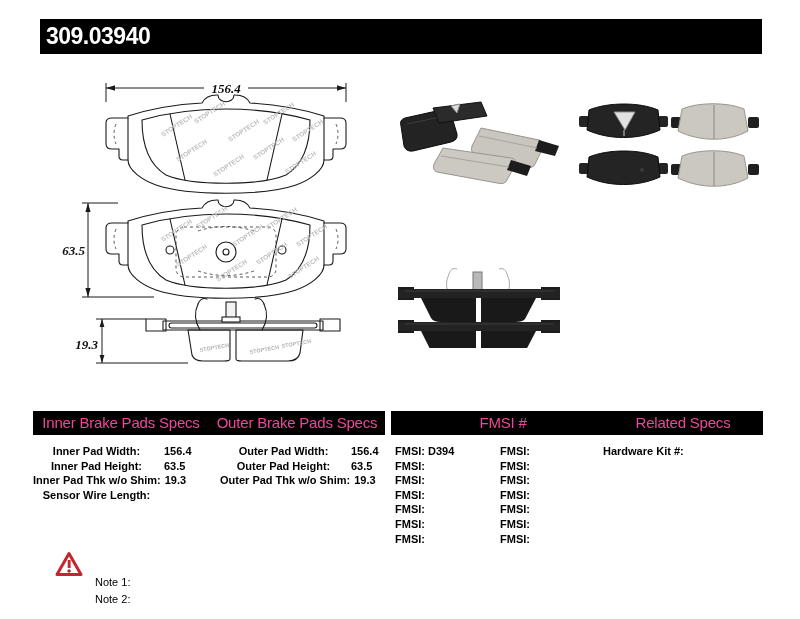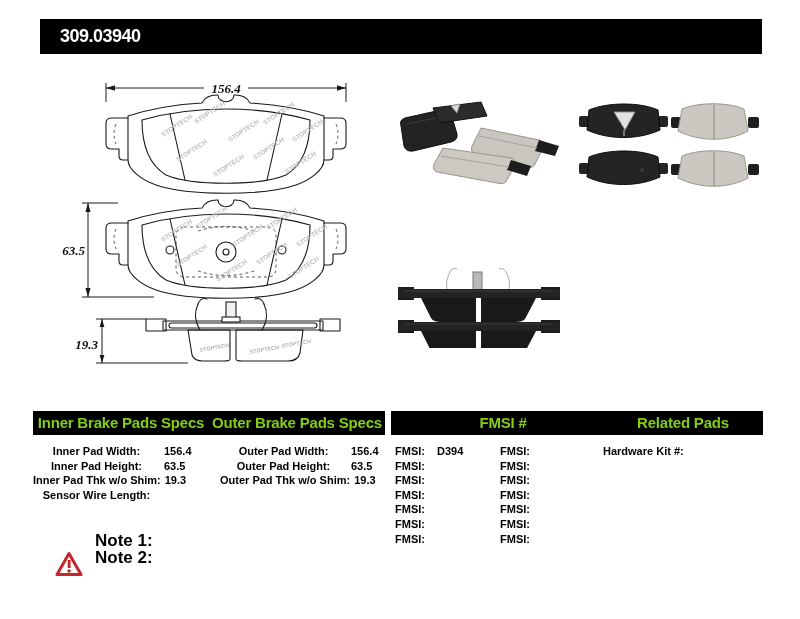--- a/index.html
+++ b/index.html
@@ -2,60 +2,60 @@
 <html><head>
 <meta charset="utf-8">
 <style>
   html,body{margin:0;padding:0;background:#fff;}
   .page{position:relative;width:800px;height:619px;background:#fff;overflow:hidden;
         font-family:"Liberation Sans","DejaVu Sans",sans-serif;color:#000;}
 
   
   .topbar{position:absolute;left:40px;top:19px;width:722px;height:35px;background:#000;
           color:#fff;display:flex;justify-content:space-between;align-items:center;
-          padding:0 20px;box-sizing:border-box;font-size:18px;font-weight:bold;letter-spacing:-0.5px;}
+          padding:0 6px;box-sizing:border-box;font-size:23px;font-weight:bold;letter-spacing:-0.5px;}
 
   
   .drawing{position:absolute;left:58px;top:80px;}
   .photo1{position:absolute;left:393px;top:96px;}
   .photo2{position:absolute;left:578px;top:99px;}
   .photo3{position:absolute;left:393px;top:256px;}
 
   .ln{fill:none;stroke:#1a1a1a;stroke-width:1.1;stroke-linejoin:round;stroke-linecap:round;}
   .dash{fill:none;stroke:#444;stroke-width:0.9;stroke-dasharray:3 3;}
   .dim{stroke:#1a1a1a;stroke-width:1;}
   .dimtxt{font-family:"Liberation Serif","DejaVu Serif",serif;font-style:italic;
           font-weight:bold;font-size:13px;fill:#111;}
   .wm{font-size:6.5px;font-weight:bold;fill:#bdbdbd;}
   .wm3{font-size:5.5px;font-weight:bold;fill:#b5b5b5;}
 
   
-  .th{position:absolute;top:411px;height:24px;background:#000;color:#84cc16;font-weight:bold;
+  .th{position:absolute;top:411px;height:24px;background:#000;color:#ec4899;font-weight:normal;
       font-size:15px;line-height:24px;letter-spacing:-0.2px;}
   .th1{left:33px;width:352px;display:flex;}
   .th1 span{flex:1;text-align:center;}
   .th2{left:391px;width:224px;text-align:center;}
   .th3{left:603px;width:160px;text-align:center;}
 
   
   .col{position:absolute;top:444px;font-size:11px;font-weight:bold;}
   .col .row{display:flex;line-height:14.6px;white-space:nowrap;}
   .inner-col{left:33px;width:168px;}
   .outer-col{left:220px;width:168px;}
   .inner-col .lbl,.outer-col .lbl{flex:0 0 127px;text-align:center;}
   .inner-col .val,.outer-col .val{margin-left:4px;text-align:left;}
   .fmsi-col1{left:395px;width:102px;}
   .fmsi-col2{left:500px;width:96px;}
-  .fmsi-col1 .val,.fmsi-col2 .val{margin-left:12px;}
+  .fmsi-col1 .val,.fmsi-col2 .val{margin-left:3px;}
   .related-col{left:603px;width:160px;}
   .related-col .val{margin-left:5px;}
 
   
   .warn{position:absolute;left:55px;top:551px;}
-  .notes{position:absolute;left:95px;top:532px;font-size:17px;font-weight:bold;}
+  .notes{position:absolute;left:95px;top:574px;font-size:11px;font-weight:normal;}
   .notes .nrow{display:flex;line-height:17px;}
   .notes .val{margin-left:5px;}
 </style>
 </head>
 <body>
 
 <div class="page">
 
   <header class="topbar">
     <span>309.03940</span>
@@ -226,21 +226,21 @@
       <rect x="83" y="42" width="5" height="24" fill="#fff"></rect>
       <line x1="12" y1="35" x2="160" y2="35" stroke="#3d3d3d"></line>
     </g>
   </svg>
 
   <div class="th th1">
     <span>Inner Brake Pads Specs</span>
     <span>Outer Brake Pads Specs</span>
   </div>
   <div class="th th2">FMSI #</div>
-  <div class="th th3">Related Pads</div>
+  <div class="th th3">Related Specs</div>
 
   <div class="col inner-col">
     <div class="row">
         <span class="lbl">Inner Pad Width:</span>
         <span class="val">156.4</span>
       </div>
     <div class="row">
         <span class="lbl">Inner Pad Height:</span>
         <span class="val">63.5</span>
       </div>

